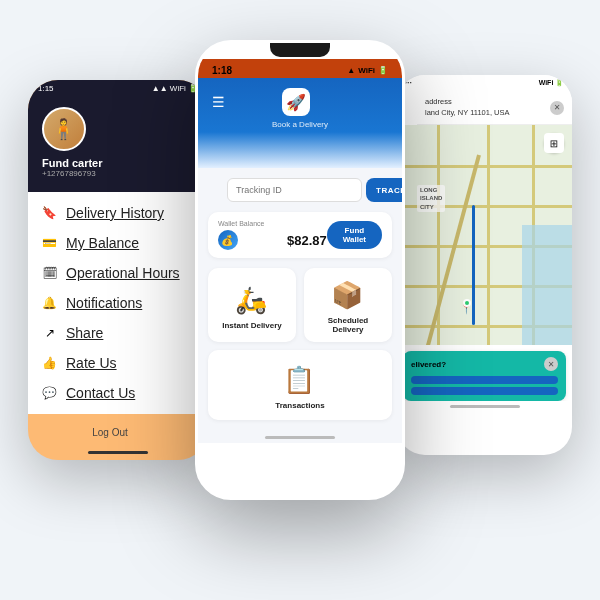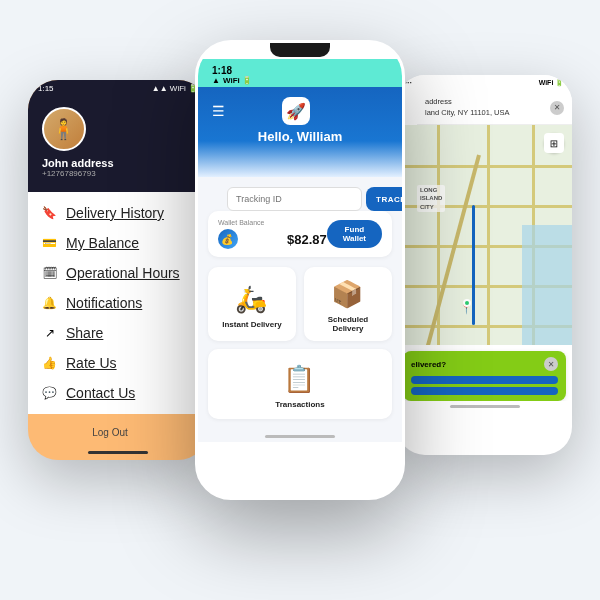--- a/index.html
+++ b/index.html
@@ -120,28 +120,27 @@
       top: 40px;
       transform: translateX(-50%);
       border-radius: 36px;
       overflow: hidden;
       z-index: 3;
       background: #fff;
       border: 3px solid #fff;
       box-shadow: 0 30px 80px rgba(0,0,0,0.35);
     }
     .center-status {
-      background: #5eead4;
-      display: flex;
-      justify-content: space-between;
-      align-items: flex-start;
+      background: #c2410c;
+      display: flex;
+      justify-content: space-between;
+      align-items: center;
       padding: 6px 14px 2px;
       font-size: 8px;
       font-weight: 700;
-      flex-direction: column;
     }
     .center-status .time { font-size: 10px; font-weight: 700; }
     .center-status .icons { display: flex; gap: 3px; align-items: center; }
     .notch {
       background: #fff;
       display: flex;
       justify-content: center;
       padding-bottom: 2px;
     }
     .notch-inner {
@@ -187,20 +186,21 @@
       font-weight: 700;
     }
     .center-body {
       background: #f4f6fa;
       padding: 10px 10px;
       flex: 1;
     }
     .track-row {
       display: flex;
       gap: 4px;
+      margin-bottom: 10px;
       padding-left: 19px;
     }
     .track-input {
       flex: 1;
       border: 1px solid #ddd;
       border-radius: 6px;
       padding: 6px 8px;
       font-size: 9px;
       color: #aaa;
       background: #fff;
@@ -382,21 +382,21 @@
       border-radius: 50%;
       background: #ccc;
       display: flex;
       align-items: center;
       justify-content: center;
       font-size: 8px;
       cursor: pointer;
       color: #555;
     }
     .delivered-card {
-      background: #84cc16;
+      background: #14b8a6;
       margin: 6px 6px 0;
       border-radius: 8px;
       padding: 6px 8px;
       box-shadow: 0 1px 4px rgba(0,0,0,0.1);
     }
     .delivered-header {
       display: flex;
       justify-content: space-between;
       align-items: center;
       margin-bottom: 5px;
@@ -426,21 +426,21 @@
 </head>
 <body>
 
 <div class="phone phone-left">
   <div class="status-bar">
     <span>1:15</span>
     <span>▲▲ WiFi 🔋</span>
   </div>
   <div class="user-header">
     <div class="avatar">🧍</div>
-    <div class="user-name">John address</div>
+    <div class="user-name">Fund carter</div>
     <div class="user-phone">+12767896793</div>
   </div>
   <div class="menu-list">
     <div class="menu-item">
       <span class="menu-icon">🔖</span>
       <span class="menu-label">Delivery History</span>
     </div>
     <div class="menu-item">
       <span class="menu-icon">💳</span>
       <span class="menu-label">My Balance</span>
@@ -485,21 +485,21 @@
         <span>🔋</span>
       </div>
     </div>
   </div>
   <div class="center-hero">
     <div class="hero-top">
       <span class="hamburger">☰</span>
       <div class="hero-logo">🚀</div>
       <div class="hero-right"></div>
     </div>
-    <div class="hero-greeting">Hello, William</div>
+    <div class="hero-subtitle">Book a Delivery</div>
   </div>
   <div class="center-body">
     <div class="track-row">
       <input class="track-input" type="text" placeholder="Tracking ID" style="">
       <button class="track-btn">TRACK</button>
     </div>
     <div class="wallet-card">
       <div class="wallet-left">
         <span class="wallet-label">Wallet Balance</span>
         <div class="wallet-amount-row">

